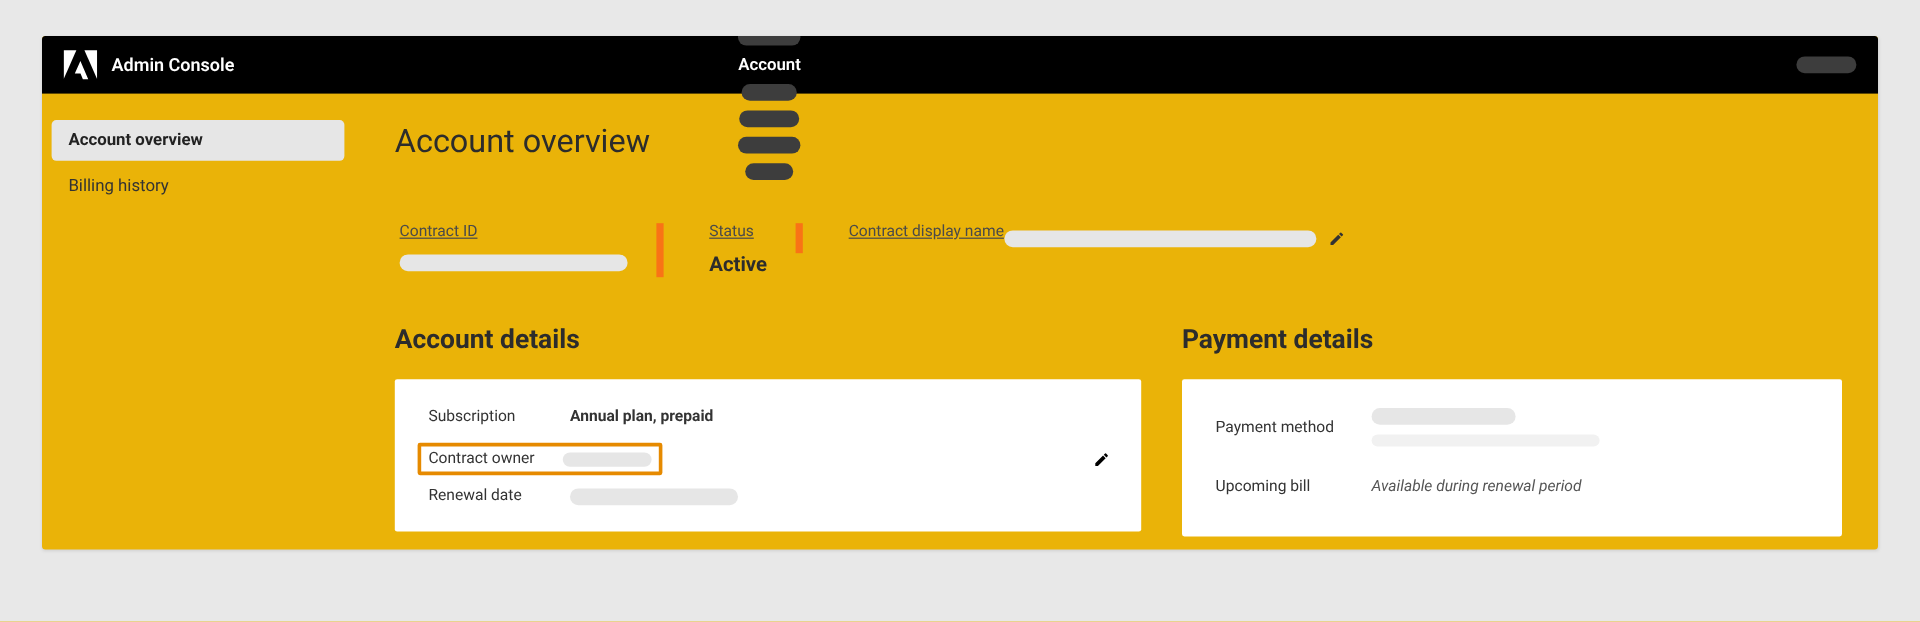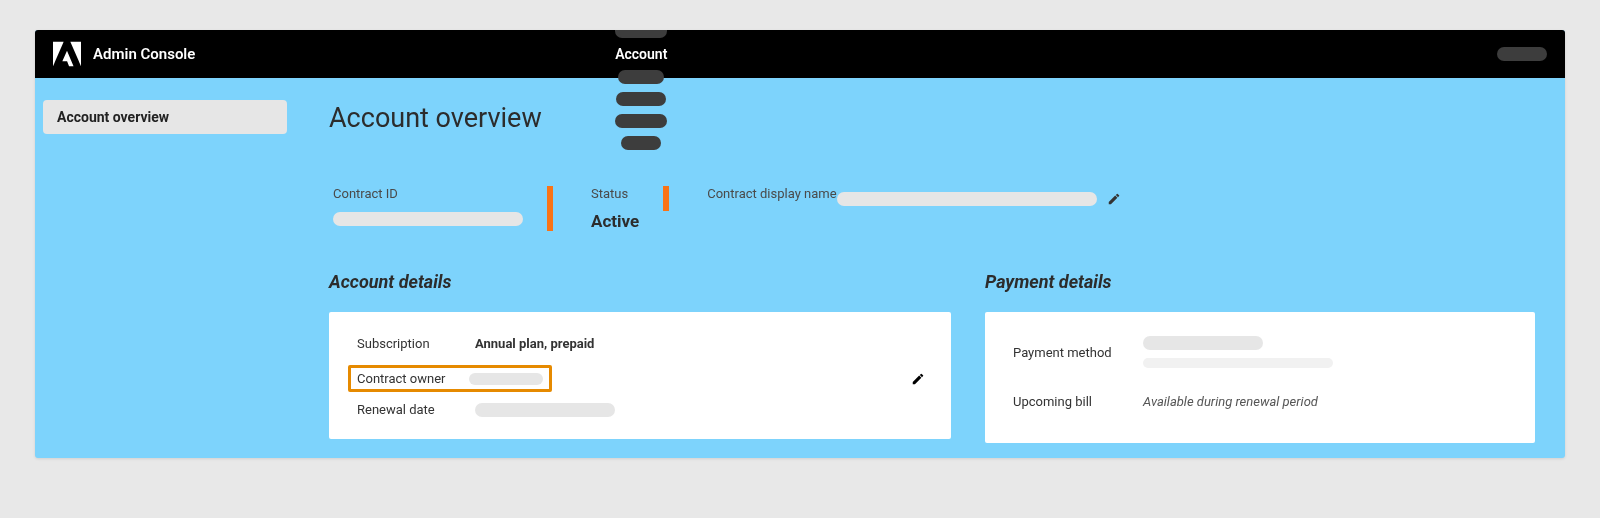--- a/index.html
+++ b/index.html
@@ -1,17 +1,17 @@
 <!DOCTYPE html>
 <html><head>
   <meta charset="utf-8">
   <style>
     * { margin: 0; padding: 0; box-sizing: border-box; }
     body { font-family: -apple-system, BlinkMacSystemFont, "Segoe UI", Roboto, Arial, sans-serif; background: #e8e8e8; padding: 30px 35px; }
-    .window { background: #7dd3fc; border-radius: 3px; overflow: hidden; box-shadow: 0 1px 3px rgba(0,0,0,0.1); }
+    .window { background: #eab308; border-radius: 3px; overflow: hidden; box-shadow: 0 1px 3px rgba(0,0,0,0.1); }
     
     
     .header { background: #000; height: 48px; display: flex; align-items: center; padding: 0 18px; color: #fff; }
     .logo { width: 28px; height: 28px; margin-right: 12px; flex-shrink: 0; }
     .app-title { font-size: 15px; font-weight: 600; }
     .nav-pills { display: flex; align-items: center; gap: 8px; margin: 0 auto; flex-direction: column; }
     .pill { height: 14px; background: #3d3d3d; border-radius: 8px; }
     .nav-text { font-size: 14px; font-weight: 600; color: #fff; padding: 0 10px; }
     .right-pill { margin-left: auto; }
     
@@ -24,30 +24,30 @@
     .sidebar-item.active { background: #e6e6e6; font-weight: 700; color: #222; }
     
     
     .main { flex: 1; padding: 24px 30px 0 34px; }
     .page-title { font-size: 27px; font-weight: 400; color: #2c2c2c; margin-bottom: 52px; }
     
     
     .info-row { display: flex; align-items: flex-start; margin-left: 4px; margin-bottom: 40px; }
     .info-block { padding-right: 24px; }
     .info-block.divider { border-left: 6px solid #f97316; padding-left: 38px; }
-    .info-label { font-size: 13px; color: #4a4a4a; margin-bottom: 10px; }
+    .info-label { font-size: 13px; color: #4a4a4a; margin-bottom: 10px; text-decoration: underline; }
     .info-value-bold { font-size: 17px; font-weight: 700; color: #2c2c2c; }
     .placeholder-bar { background: #e6e6e6; border-radius: 10px; height: 14px; display: inline-block; }
     .pencil-icon { cursor: pointer; color: #333; margin-left: 10px; }
     
     
     .panels { display: flex; gap: 34px; }
     .panel-col { flex: 1; min-width: 0; }
     .panel-col.payment { flex: 0 0 550px; }
-    .panel-title { font-size: 18px; font-weight: 700; color: #2c2c2c; margin-bottom: 20px; font-style: italic; }
+    .panel-title { font-size: 22px; font-weight: 700; color: #2c2c2c; margin-bottom: 20px; }
     .card { background: #fff; border-radius: 2px; padding: 24px 28px 8px 28px; position: relative; }
     .detail-row { display: flex; align-items: center; margin-bottom: 14px; font-size: 13px; color: #333; }
     .detail-label { width: 118px; flex-shrink: 0; }
     .detail-value-bold { font-weight: 700; }
     .detail-value-italic { font-style: italic; color: #555; }
     .highlight-box { border: 3px solid #e68a00; border-radius: 2px; padding: 3px 6px; display: inline-flex; align-items: center; margin-left: -9px; }
     .highlight-box .detail-label { width: 112px; }
     .card .pencil-abs { position: absolute; right: 26px; top: 60px; cursor: pointer; }
     .payment-card .detail-row { margin-bottom: 26px; }
     .payment-card .detail-label { width: 130px; }
@@ -78,20 +78,23 @@
     </div>
 
     <span class="pill right-pill" style="width:50px"></span>
   </div>
 
   <div class="body">
 
     <div class="sidebar">
       <div class="sidebar-item active">
         <span>Account overview</span>
+      </div>
+      <div class="sidebar-item">
+        <span>Billing history</span>
       </div>
     </div>
 
     <div class="main">
       <h1 class="page-title">Account overview</h1>
 
       <div class="info-row">
         <div class="info-block">
           <div class="info-label">Contract ID</div>
           <span class="placeholder-bar" style="width:190px"></span>

